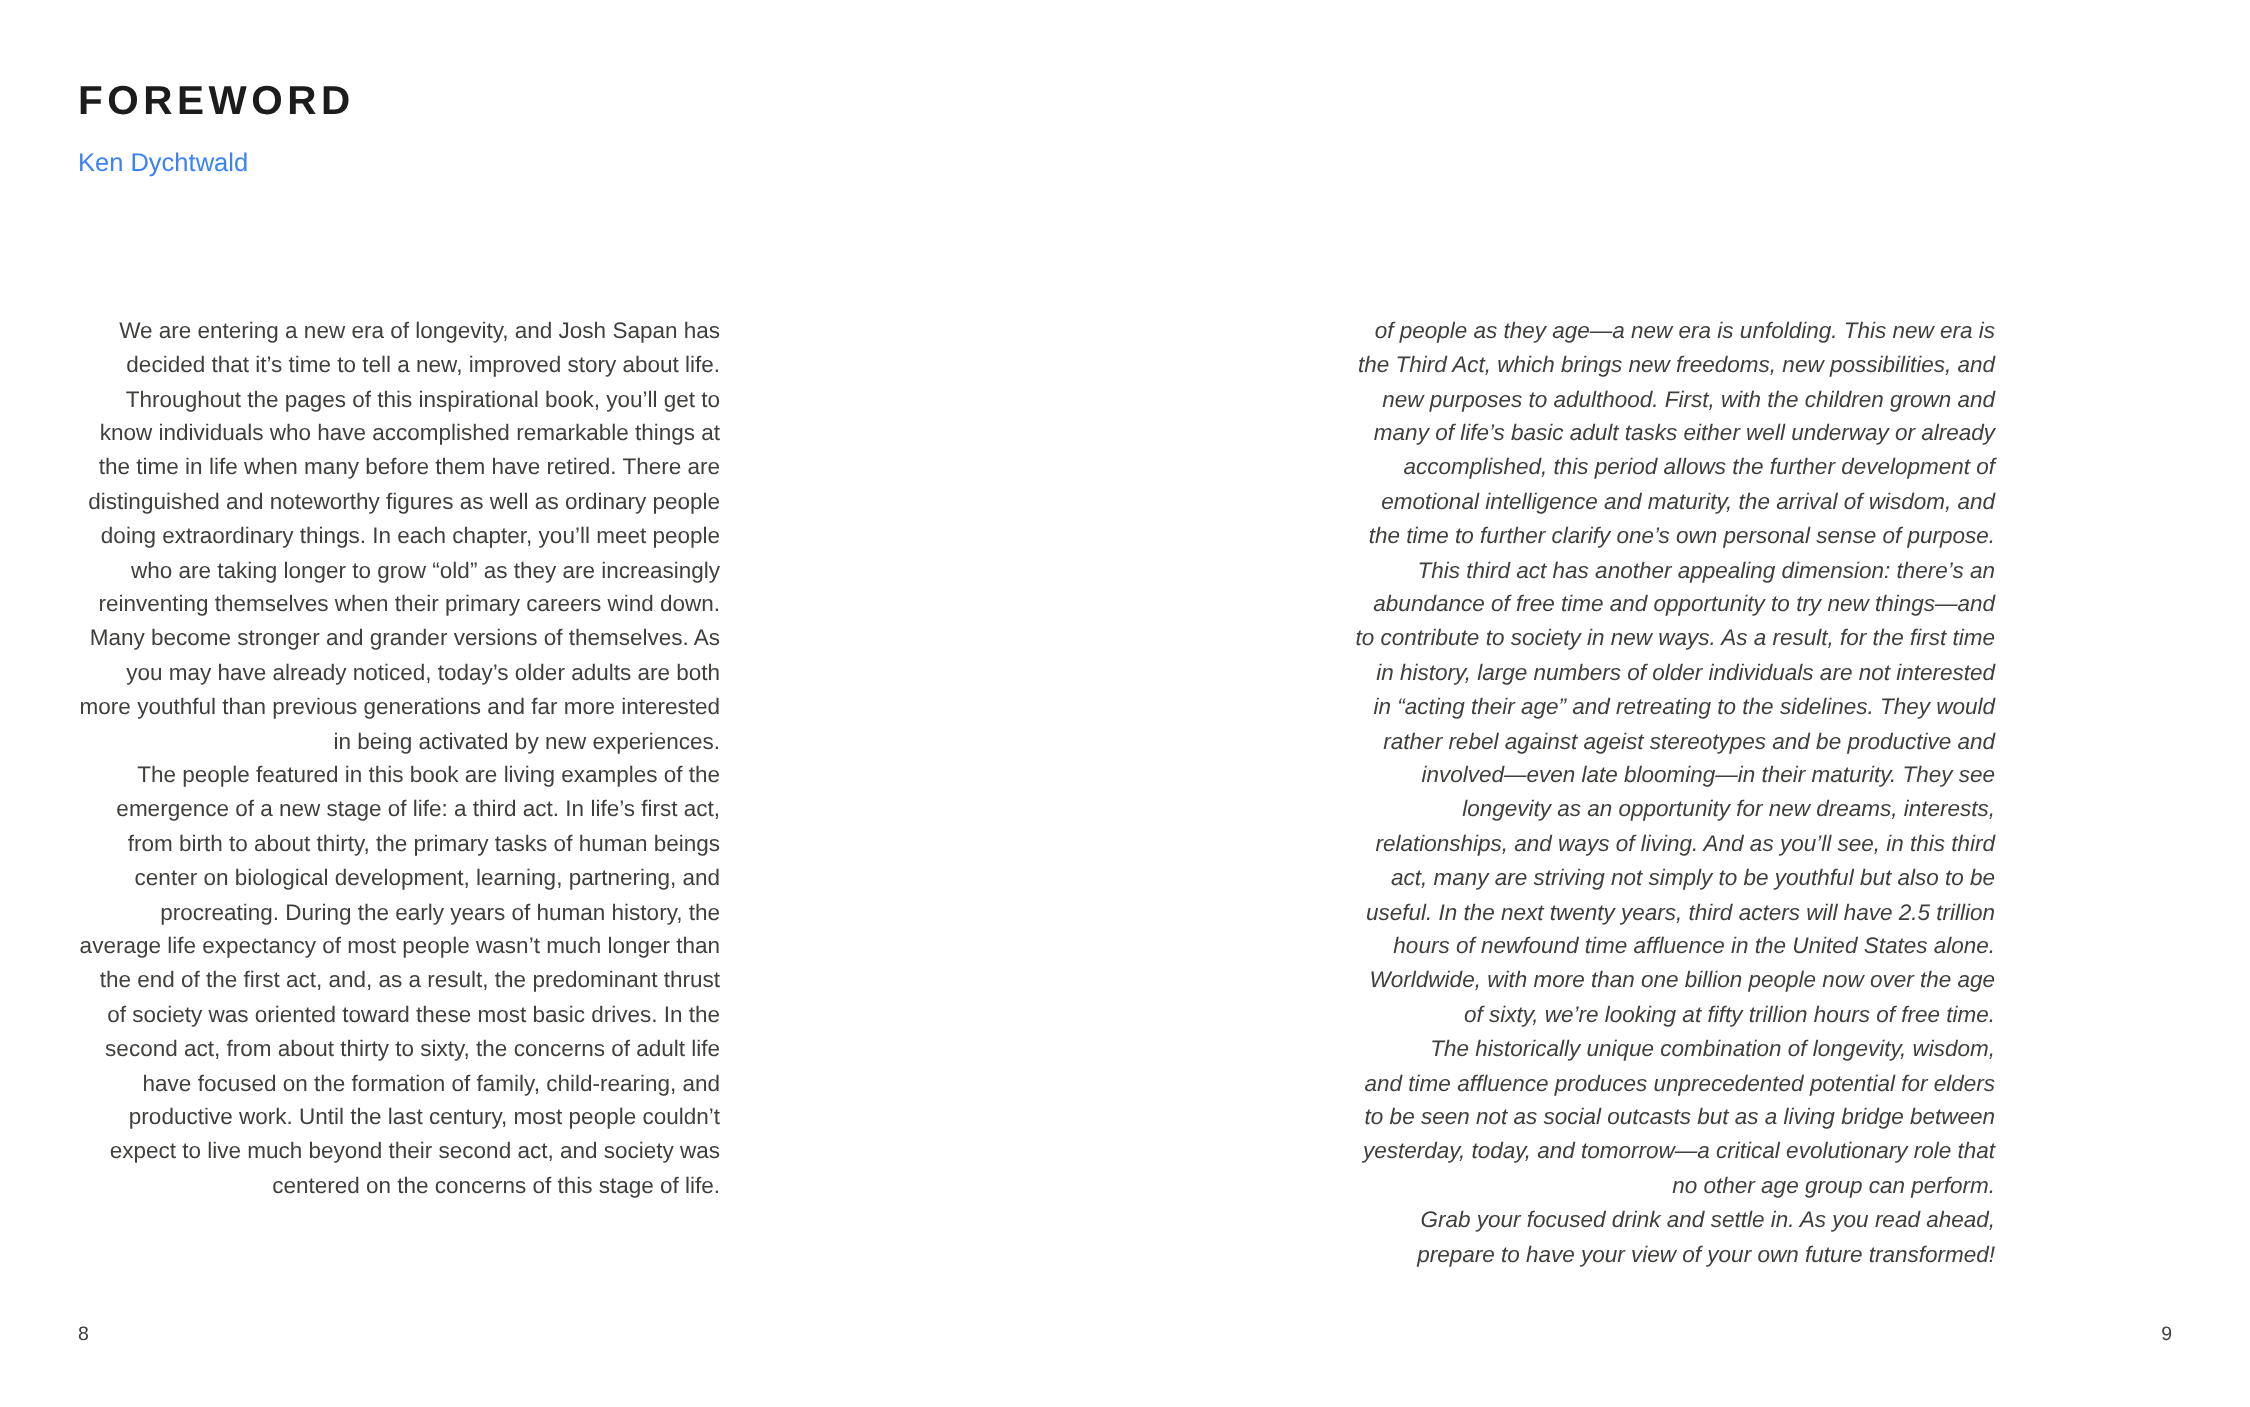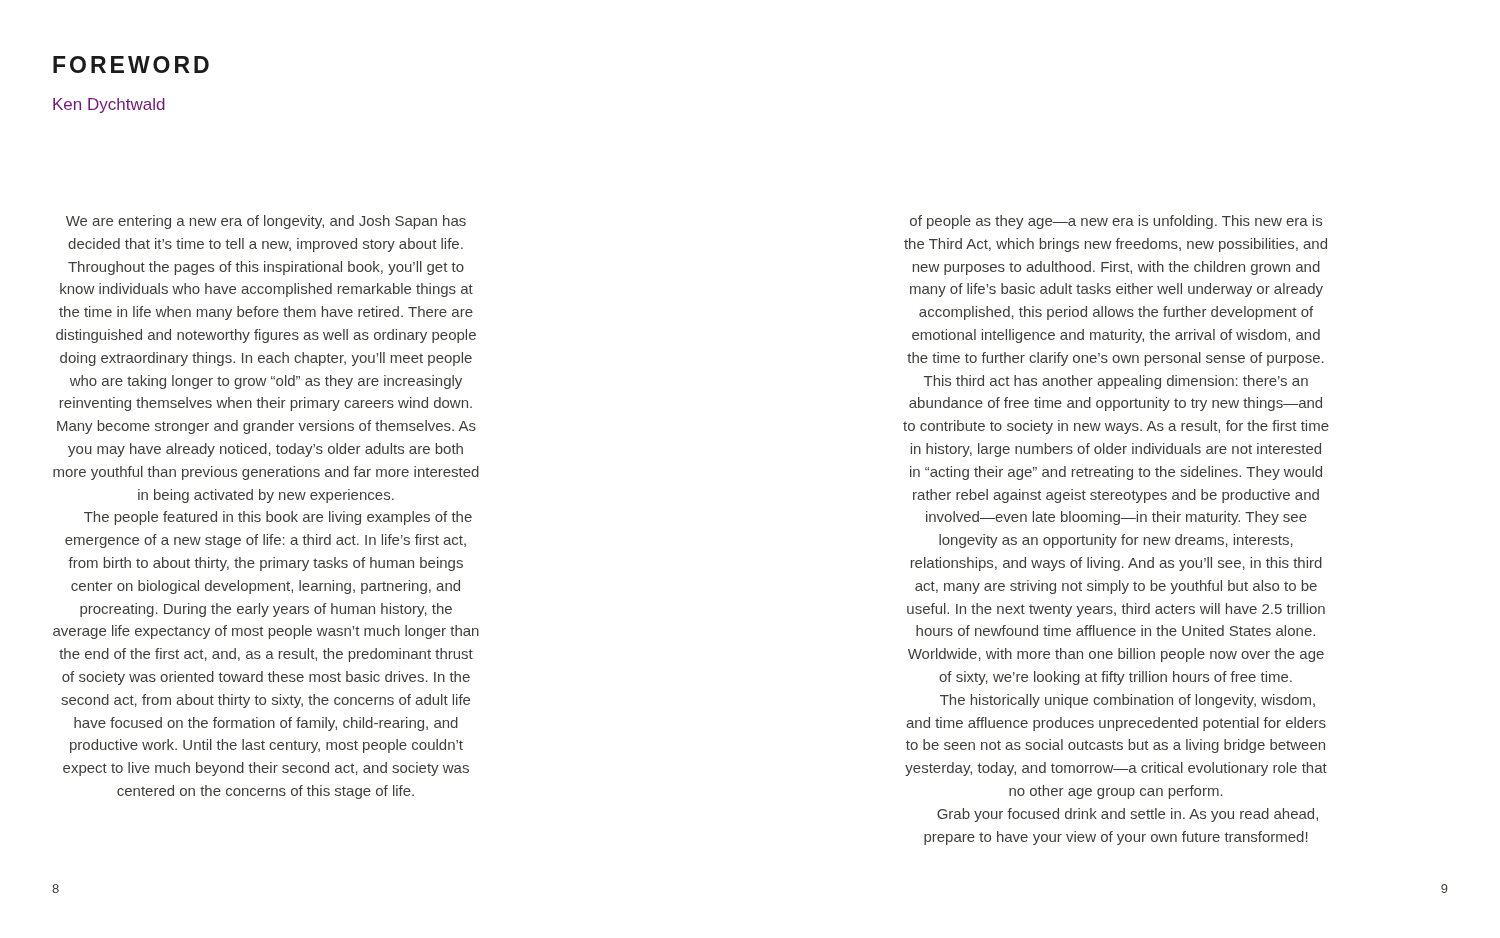--- a/index.html
+++ b/index.html
@@ -15,49 +15,50 @@
     font-family: "Liberation Sans", sans-serif;
     overflow: hidden;
   }
   .page-header {
     position: absolute;
     left: 52px;
     top: 52px;
   }
   .foreword-title {
     margin: 0;
-    font-size: 23px;
+    font-size: 27px;
     font-weight: 700;
     letter-spacing: 3px;
     color: #1c1c1c;
   }
   .author-name {
     margin: 0;
     margin-top: 16px;
     font-size: 17px;
     font-weight: 400;
-    color: #701a75;
+    color: #3b82f6;
   }
   .text-column {
     position: absolute;
     top: 210px;
     width: 428px;
   }
   .text-column.left {
     left: 52px;
   }
   .text-column.right {
     left: 902px;
+    font-style: italic;
   }
   .text-column p {
     margin: 0;
     font-size: 15px;
     line-height: 22.8px;
     color: #3f3f3c;
-    text-align: center;
+    text-align: right;
   }
   .text-column p.indent {
     text-indent: 24px;
   }
   .page-number {
     position: absolute;
     top: 881px;
     font-size: 13px;
     color: #3f3f3c;
   }

